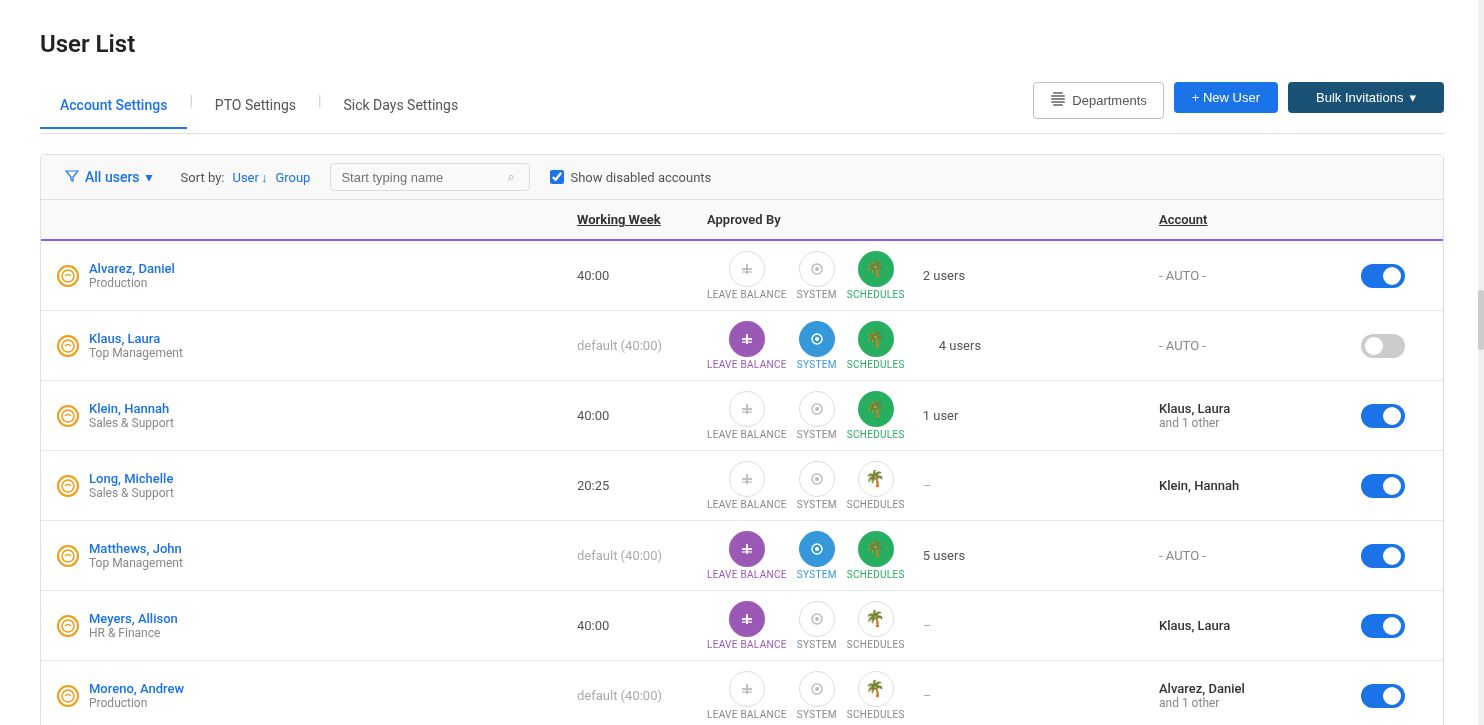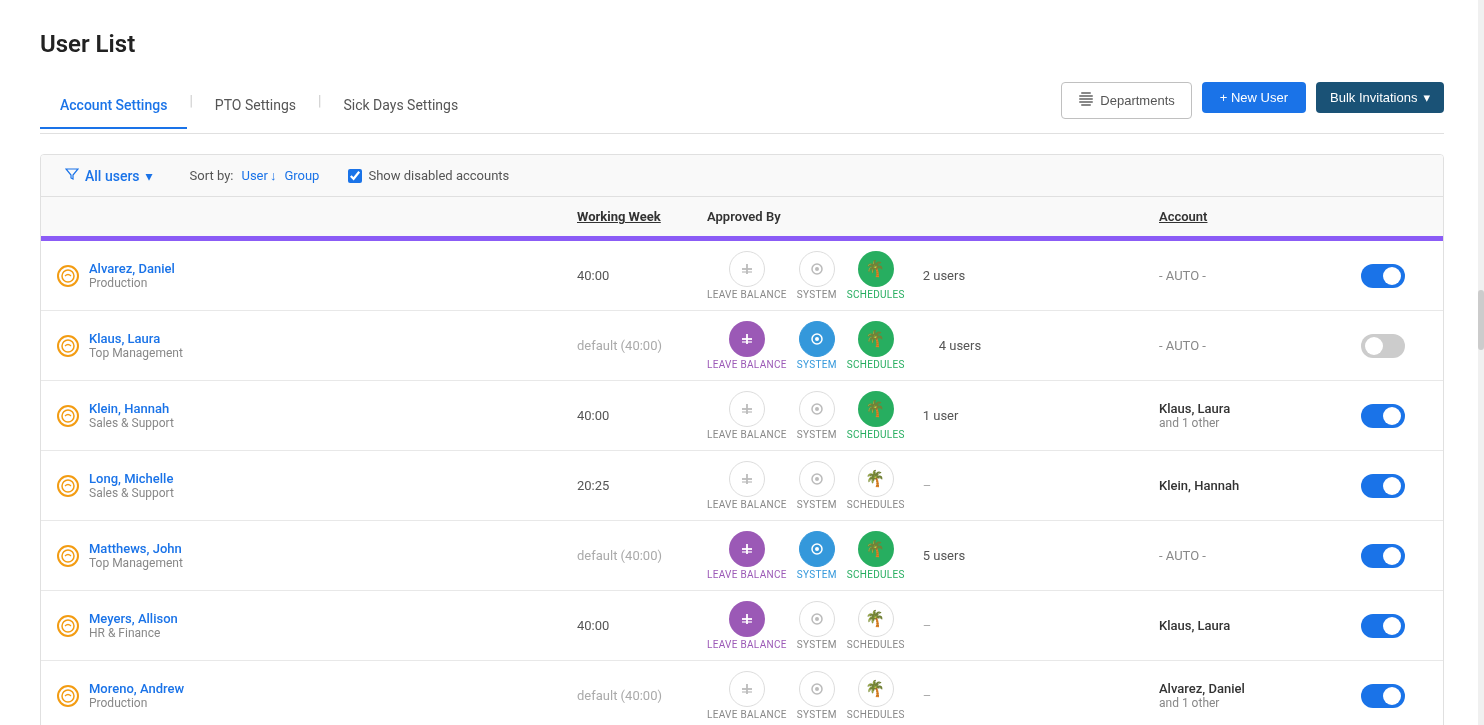--- a/index.html
+++ b/index.html
@@ -7,23 +7,23 @@
     .page { padding: 30px 40px; max-width: 1484px; }
     .page-title { font-size: 24px; font-weight: 600; color: #222; margin-bottom: 24px; }
     .header-row { display: flex; align-items: center; justify-content: space-between; margin-bottom: 20px; border-bottom: 1px solid #e0e0e0; padding-bottom: 0; }
     .tabs { display: flex; align-items: center; gap: 0; }
     .tab { padding: 10px 20px 14px 20px; color: #555; cursor: pointer; border-bottom: 2px solid transparent; font-size: 14px; text-decoration: none; }
     .tab.active { color: #1a73e8; border-bottom: 2px solid #1a73e8; font-weight: 500; }
     .tab-divider { color: #ccc; padding: 0 2px; margin-bottom: 14px; }
     .header-actions { display: flex; gap: 10px; align-items: flex-start; padding-bottom: 14px; }
     .btn-departments { display: flex; align-items: center; gap: 6px; padding: 8px 16px; border: 1px solid #c0c0c0; border-radius: 4px; background: #fff; color: #555; cursor: pointer; font-size: 13px; }
     .btn-new-user { display: flex; align-items: center; gap: 6px; padding: 8px 18px; border: none; border-radius: 4px; background: #1a73e8; color: #fff; cursor: pointer; font-size: 13px; font-weight: 500; }
-    .btn-bulk { display: flex; align-items: center; gap: 6px; padding: 8px 14px; border: none; border-radius: 4px; background: #1a5276; color: #fff; cursor: pointer; font-size: 13px; font-weight: 500; }
+    .btn-bulk { display: flex; align-items: center; gap: 6px; padding: 8px 28px; border: none; border-radius: 4px; background: #1a5276; color: #fff; cursor: pointer; font-size: 13px; font-weight: 500; }
     .table-container { border: 1px solid #e0e0e0; border-radius: 4px; overflow: hidden; }
-    .table-header { background: #f9f9f9; display: grid; grid-template-columns: 520px 130px 1fr 180px 120px; border-bottom: 5px solid #8b5cf6; }
+    .table-header { background: #f9f9f9; display: grid; grid-template-columns: 520px 130px 1fr 180px 120px; border-bottom: 2px solid #8b5cf6; }
     .th { padding: 12px 16px; font-weight: 600; font-size: 13px; color: #333; display: flex; align-items: center; gap: 4px; }
     .th.underline { text-decoration: underline; }
     .all-users-btn { display: flex; align-items: center; gap: 6px; color: #1a73e8; font-weight: 500; cursor: pointer; font-size: 14px; padding: 4px 8px; border-radius: 4px; }
     .sort-section { display: flex; align-items: center; gap: 8px; color: #555; font-size: 13px; }
     .sort-user { color: #1a73e8; cursor: pointer; display: flex; align-items: center; gap: 2px; }
     .sort-group { color: #1a73e8; cursor: pointer; }
     .search-input { border: 1px solid #ddd; border-radius: 4px; padding: 5px 10px; font-size: 13px; color: #999; width: 200px; display: flex; align-items: center; gap: 6px; }
     .checkbox-label { display: flex; align-items: center; gap: 6px; font-size: 13px; color: #555; cursor: pointer; }
     .checkbox-label input { accent-color: #1a73e8; width: 14px; height: 14px; }
     .table-row { display: grid; grid-template-columns: 520px 130px 1fr 180px 120px; border-bottom: 1px solid #e8e8e8; align-items: center; }
@@ -52,21 +52,21 @@
     .approved-auto { color: #888; }
     .approved-name { color: #333; font-weight: 500; font-size: 13px; }
     .approved-other { color: #888; font-size: 12px; }
     .account-cell { padding: 14px 16px; display: flex; align-items: center; justify-content: center; }
     .toggle { width: 44px; height: 24px; border-radius: 12px; background: #1a73e8; position: relative; cursor: pointer; display: inline-flex; align-items: center; }
     .toggle.off { background: #ccc; }
     .toggle::after { content: ''; width: 18px; height: 18px; border-radius: 50%; background: #fff; position: absolute; top: 3px; right: 4px; transition: 0.2s; }
     .toggle.off::after { right: auto; left: 4px; }
     .info-icon { display: inline-flex; align-items: center; justify-content: center; width: 16px; height: 16px; border-radius: 50%; border: 1px solid #888; color: #888; font-size: 10px; cursor: pointer; }
     .filter-row { display: flex; align-items: center; justify-content: space-between; padding: 8px 16px 8px 16px; background: #f9f9f9; border-bottom: 1px solid #e0e0e0; }
-    .filter-left { display: flex; align-items: center; gap: 29px; }
+    .filter-left { display: flex; align-items: center; gap: 20px; }
     .manage-col-header { display: flex; align-items: center; gap: 4px; justify-content: center; }
     .manage-sub { display: flex; align-items: center; gap: 6px; justify-content: center; font-size: 12px; color: #555; }
     .dash { color: #aaa; }
     .scrollbar { position: fixed; right: 0; top: 0; width: 6px; height: 100%; background: #f0f0f0; }
     .scrollbar-thumb { width: 6px; height: 60px; background: #ccc; border-radius: 3px; position: absolute; top: 40%; }
   </style>
 </head>
 <body>
 
 <div class="page">
@@ -117,20 +117,24 @@
           <span style="color:#1a73e8">▾</span>
         </div>
         <div class="sort-section">
           <span>Sort by:</span>
           <span class="sort-user">
             <span>User</span>
             <span>↓</span>
           </span>
           <span class="sort-group">Group</span>
         </div>
+        <div class="search-input">
+          <input type="text" style="border: none; outline: none; font-size: 13px; color: rgb(153, 153, 153); width: 160px; background: transparent;" placeholder="Start typing name">
+          <span style="color:#aaa">⌕</span>
+        </div>
         <label class="checkbox-label">
           <input type="checkbox" checked="" style="">
           <span>Show disabled accounts</span>
         </label>
       </div>
     </div>
 
     <div class="table-header">
       <div class="th"></div>
       <div class="th" style="font-weight:700;text-decoration:underline;">Working Week</div>

